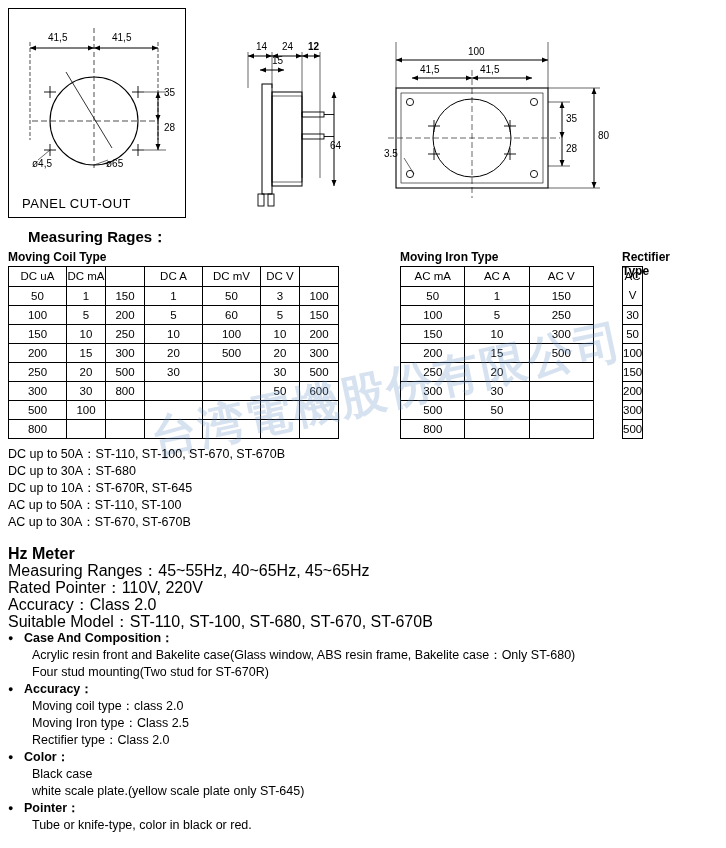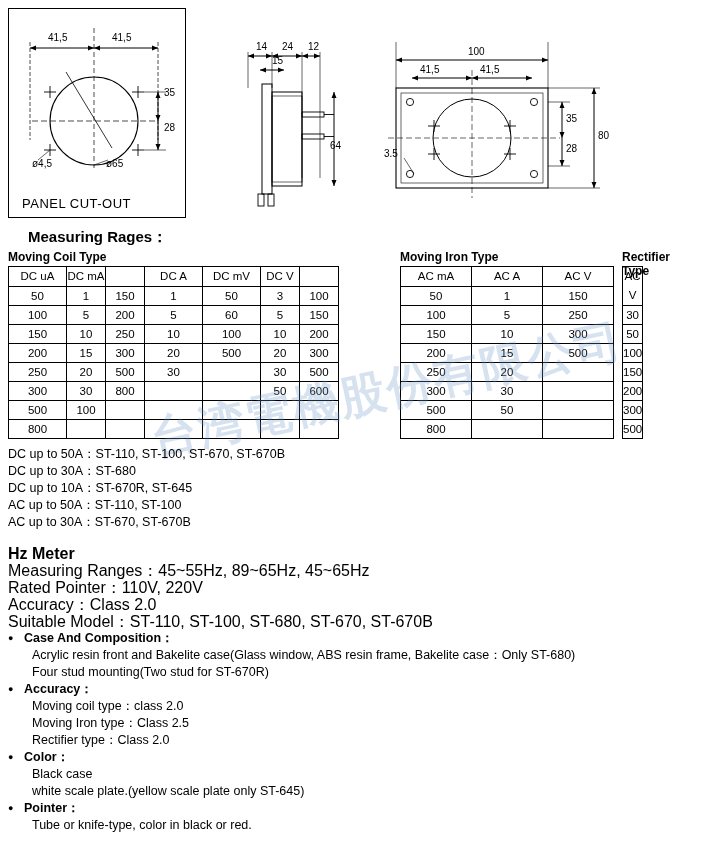--- a/index.html
+++ b/index.html
@@ -1,21 +1,21 @@
 <!DOCTYPE html>
 <html><head>
 <meta charset="utf-8">
 <style>
   html,body{margin:0;padding:0;}
   body{
     width:726px;height:848px;background:#fff;
     font-family:"Liberation Sans", sans-serif;
     font-size:12px;color:#000;position:relative;overflow:hidden;
   }
-  .wrap{position:relative;width:594px;height:848px;padding-left:20px;}
+  .wrap{position:relative;width:594px;height:848px;}
 
   
   .drawings{position:absolute;left:8px;top:8px;width:706px;height:208px;}
   .panelbox{position:absolute;left:0;top:0;width:176px;height:208px;border:1px solid #000;}
   .panel-caption{position:absolute;left:14px;top:188px;font-size:13px;letter-spacing:.5px;}
 
   .dimtxt{position:absolute;font-size:10px;}
   svg{position:absolute;left:0;top:0;overflow:visible;}
 
   
@@ -140,21 +140,21 @@
 
       <rect x="20" y="186" width="6" height="12" fill="none" stroke="#000" stroke-width="0.9"></rect>
       <rect x="30" y="186" width="6" height="12" fill="none" stroke="#000" stroke-width="0.9"></rect>
 
       <line x1="96" y1="84" x2="96" y2="178" stroke="#000" stroke-width="1"></line>
       <polygon points="96,84 93.5,90 98.5,90" fill="#000"></polygon>
       <polygon points="96,178 93.5,172 98.5,172" fill="#000"></polygon>
     </svg>
     <div class="dimtxt" style="left:248px;top:33px;">14</div>
     <div class="dimtxt" style="left:274px;top:33px;">24</div>
-    <div class="dimtxt" style="left:300px;top:33px;">12</div>
+    <div class="dimtxt" style="left:300px;top:33px;font-weight:bold;">12</div>
     <div class="dimtxt" style="left:264px;top:47px;">15</div>
     <div class="dimtxt" style="left:322px;top:132px;">64</div>
 
     <svg width="260" height="208" style="left:376px;">
 
       <line x1="12" y1="52" x2="164" y2="52" stroke="#000" stroke-width="1"></line>
       <polygon points="12,52 18,49.5 18,54.5" fill="#000"></polygon>
       <polygon points="164,52 158,49.5 158,54.5" fill="#000"></polygon>
       <line x1="12" y1="34" x2="12" y2="80" stroke="#000" stroke-width="0.6"></line>
       <line x1="164" y1="34" x2="164" y2="80" stroke="#000" stroke-width="0.6"></line>
@@ -398,21 +398,21 @@
   <div class="notes">
     <div>DC up to 50A：ST-110, ST-100, ST-670, ST-670B</div>
     <div>DC up to 30A：ST-680</div>
     <div>DC up to 10A：ST-670R, ST-645</div>
     <div>AC up to 50A：ST-110, ST-100</div>
     <div>AC up to 30A：ST-670, ST-670B</div>
   </div>
 
   <div class="hz">
     <div class="bold">Hz Meter</div>
-    <div>Measuring Ranges：45~55Hz, 89~65Hz, 45~65Hz</div>
+    <div>Measuring Ranges：45~55Hz, 40~65Hz, 45~65Hz</div>
     <div>Rated Pointer：110V, 220V</div>
     <div>Accuracy：Class 2.0</div>
     <div>Suitable Model：ST-110, ST-100, ST-680, ST-670, ST-670B</div>
   </div>
 
   <div class="bullets">
     <div class="li">Case And Composition：</div>
     <div class="sub">Acrylic resin front and Bakelite case(Glass window, ABS resin frame, Bakelite case：Only ST-680)</div>
     <div class="sub">Four stud mounting(Two stud for ST-670R)</div>
 

